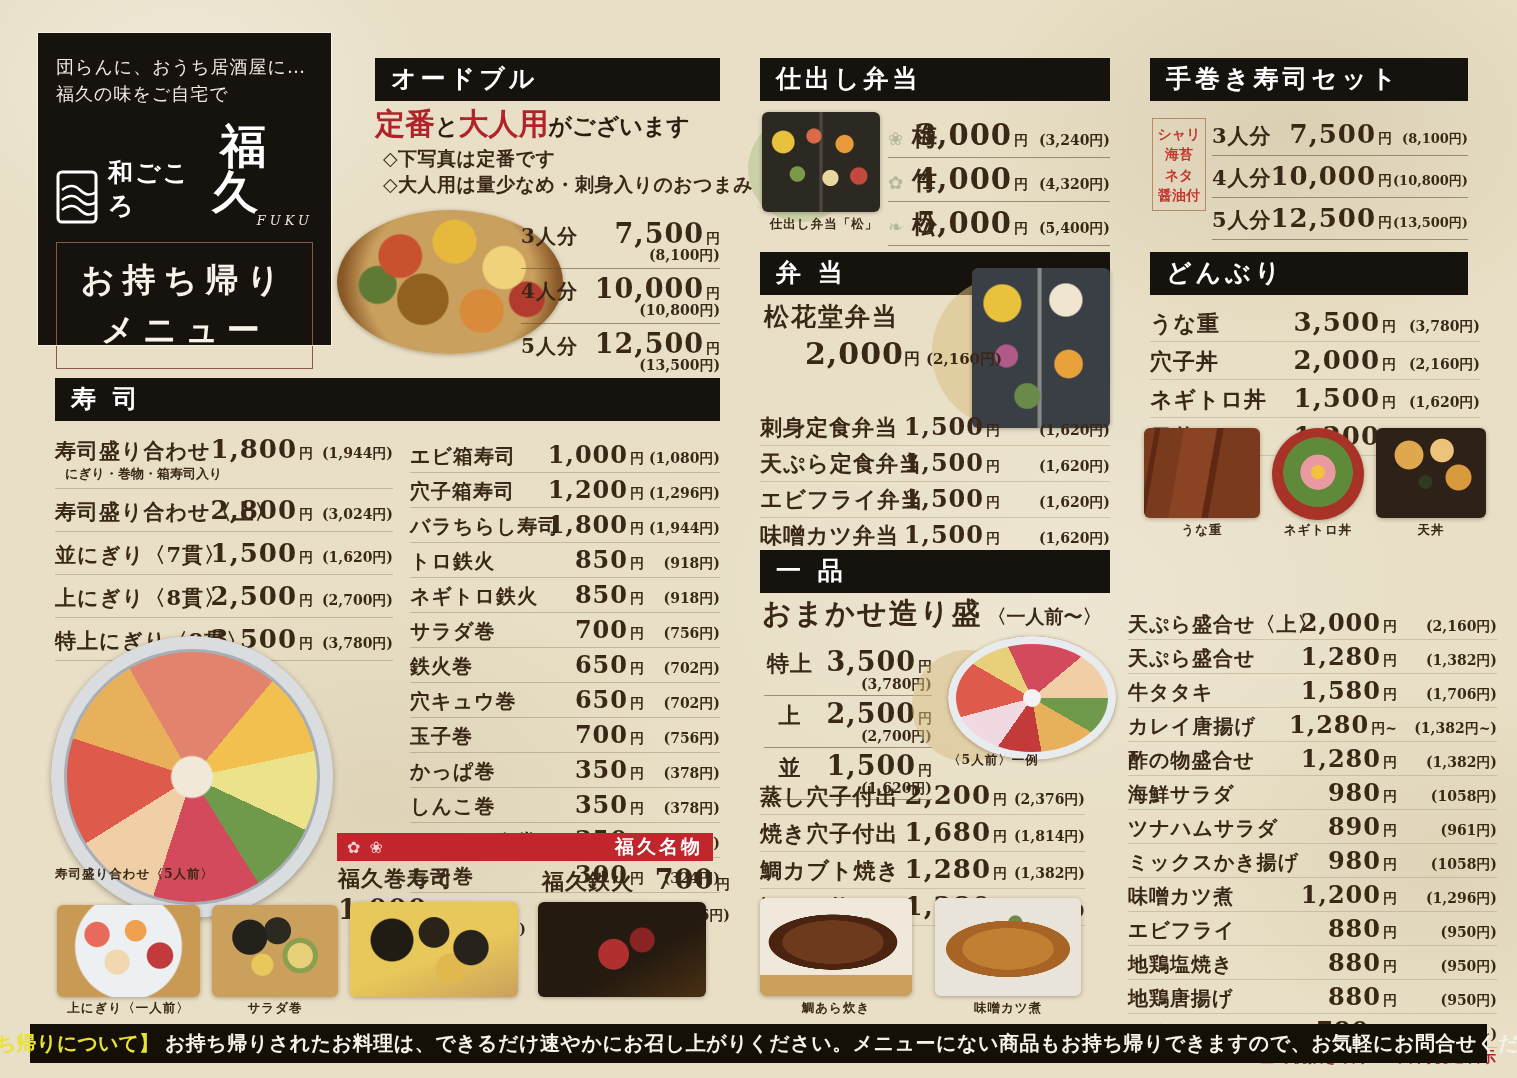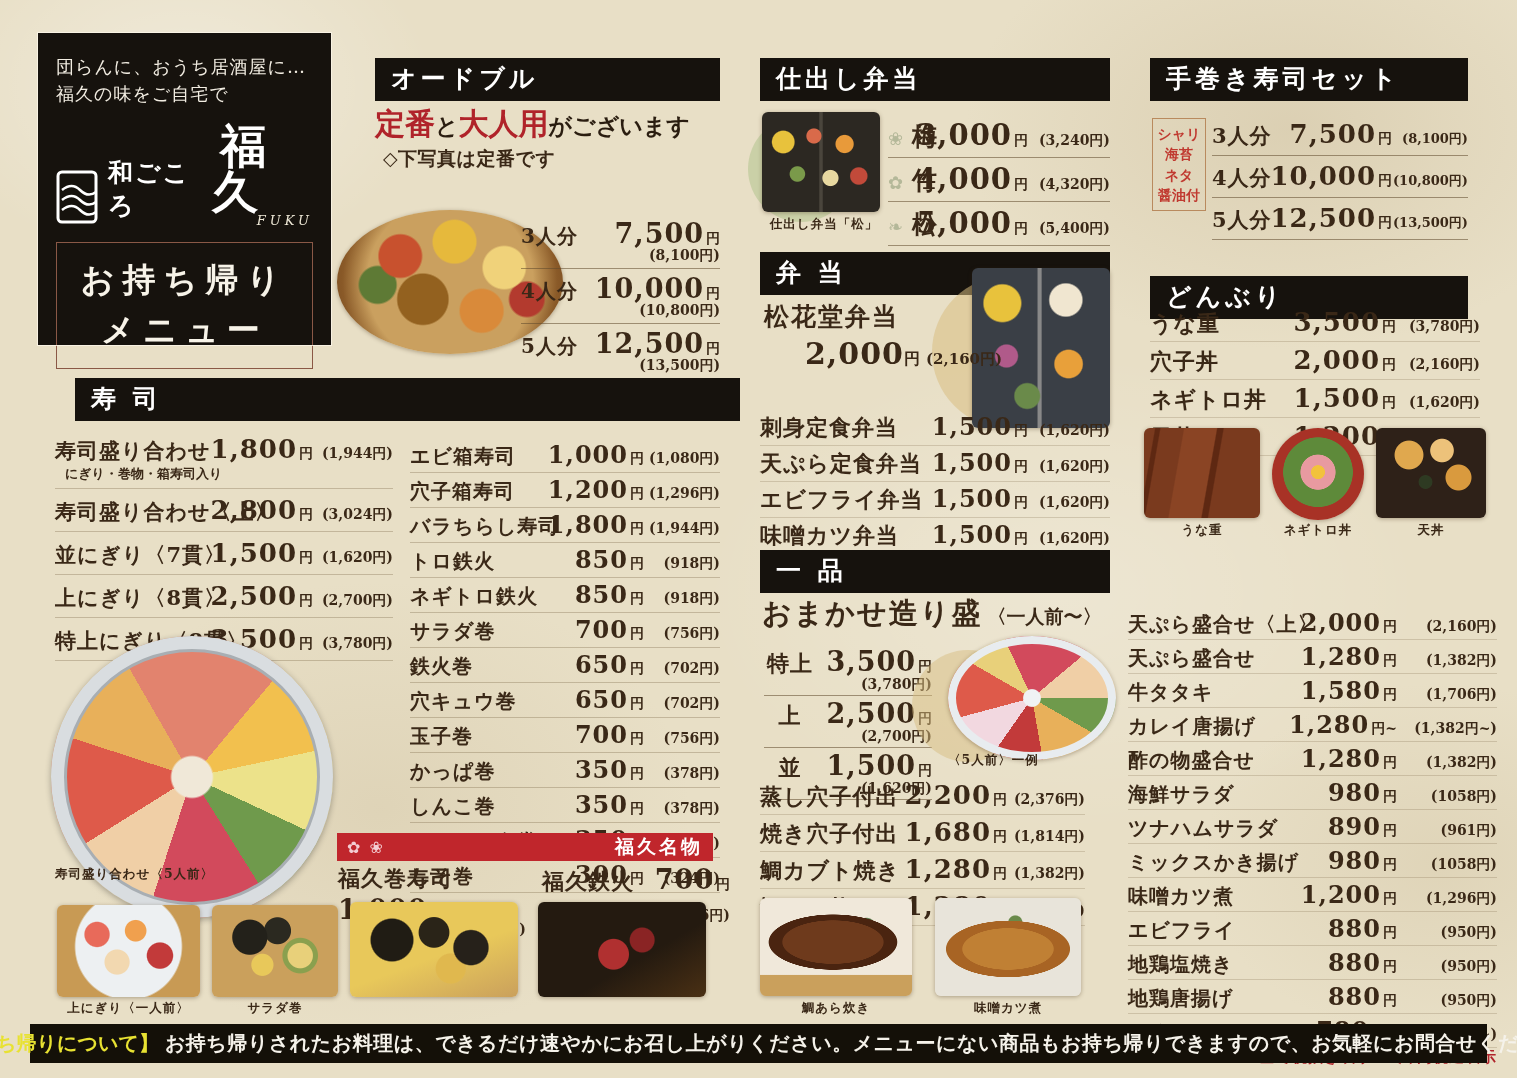--- a/index.html
+++ b/index.html
@@ -70,21 +70,21 @@
   #sec-temaki .sec-head{width:318px;}
   .temaki-box{position:absolute; left:2px; top:60px; width:48px; border:1px solid #b98a5e; padding:5px 2px; text-align:center;}
   .temaki-box span{display:block; font-size:14px; font-weight:bold; color:#c03a30; line-height:1.45;}
   #temaki-rows{position:absolute; left:62px; top:56px; width:256px;}
   #temaki-rows .mrow{padding:5px 0; border-bottom:1px solid rgba(95,72,44,.55);}
   #temaki-rows .nm{font-size:21px;}
   #temaki-rows .amt{font-size:26px;}
   #temaki-rows .tax{width:76px; font-size:13px;}
   
   #sec-sushi{left:55px; top:378px; width:665px; height:634px;}
-  #sec-sushi .sec-head{width:665px;margin-left:20px;}
+  #sec-sushi .sec-head{width:665px;}
   #sushi-left{position:absolute; left:0; top:50px; width:338px;}
   #sushi-left .mrow{padding:6px 0 5px 0;}
   #sushi-left .nm{font-size:21px;}
   #sushi-left .amt{font-size:26px;}
   #sushi-left .tax{width:80px;}
   #sushi-right{position:absolute; left:355px; top:60px; width:310px;}
   #sushi-right .mrow{padding:2px 0;justify-content:flex-end;}
   #sushi-right .nm{font-size:20px;}
   #sushi-right .amt{font-size:24px;}
   #sushi-right .tax{width:76px;}
@@ -101,27 +101,27 @@
   .caption{font-size:12.5px; font-weight:bold; color:#3a2817; text-align:center; letter-spacing:1px;}
   
   #sec-bento{left:760px; top:252px; width:350px; height:270px;}
   #sec-bento .sec-head{width:350px;}
   .bento-feat-name{position:absolute; left:4px; top:48px; font-size:25px; font-weight:bold; letter-spacing:2px;}
   .bento-feat-price{position:absolute; left:45px; top:84px; white-space:nowrap;}
   .bento-feat-price .amt{font-size:30px; font-weight:bold; letter-spacing:1px;}
   .bento-feat-price .unit{font-size:16px; font-weight:bold;}
   .bento-feat-price .tax{font-size:15px; font-weight:bold; margin-left:6px;}
   #bento-rows{position:absolute; left:0; top:158px; width:350px;}
-  #bento-rows .mrow{padding:2px 0; border-bottom:1px solid rgba(110,88,56,.22);}
+  #bento-rows .mrow{padding:2px 0; border-bottom:1px solid rgba(110,88,56,.22);gap:28px;}
   #bento-rows .nm{font-size:22px;}
   #bento-rows .amt{font-size:24px;}
   #bento-rows .tax{width:82px;}
   
   #sec-donburi{left:1150px; top:252px; width:332px; height:292px;}
-  #sec-donburi .sec-head{width:318px;margin-top:24px;}
+  #sec-donburi .sec-head{width:318px;}
   #donburi-rows{position:absolute; left:0; top:52px; width:330px;}
   #donburi-rows .mrow{padding:2.5px 0; border-bottom:1px solid rgba(110,88,56,.22);}
   #donburi-rows .nm{font-size:22px;}
   #donburi-rows .amt{font-size:26px;}
   #donburi-rows .tax{width:84px;}
   
   #sec-ippin{left:760px; top:550px; width:737px; height:468px;}
   #sec-ippin .sec-head{width:350px;}
   .om-head{position:absolute; left:2px; top:44px; white-space:nowrap;}
   .om-name{font-size:29px; font-weight:bold; letter-spacing:2px;}
@@ -258,20 +258,21 @@
       <div class="title-line">メニュー</div>
     </div>
   </div>
 
   <div class="abs" id="sec-oeuvre">
     <div class="sec-head">オードブル</div>
     <div class="oeuvre-headline">
       <span class="hr">定番</span><span class="hb">と</span><span class="hr">大人用</span><span class="hb">がございます</span>
     </div>
     <div class="oeuvre-note" style="top:88px;">◇下写真は定番です</div>
+    <div class="oeuvre-note" style="top:114px;">◇大人用は量少なめ・刺身入りのおつまみ</div>
     <div class="ph ph-oeuvre" style="left:-38px; top:152px; width:226px; height:144px;"></div>
     <div id="oeuvre-rows" class="stacked">
   <div class="mrow">
 
     <span class="nmwrap">
       <span class="nm">3人分</span>
 
     </span>
     <span class="sp"></span>
     <span class="price"><span class="amt">7,500</span><span class="unit">円</span></span>

